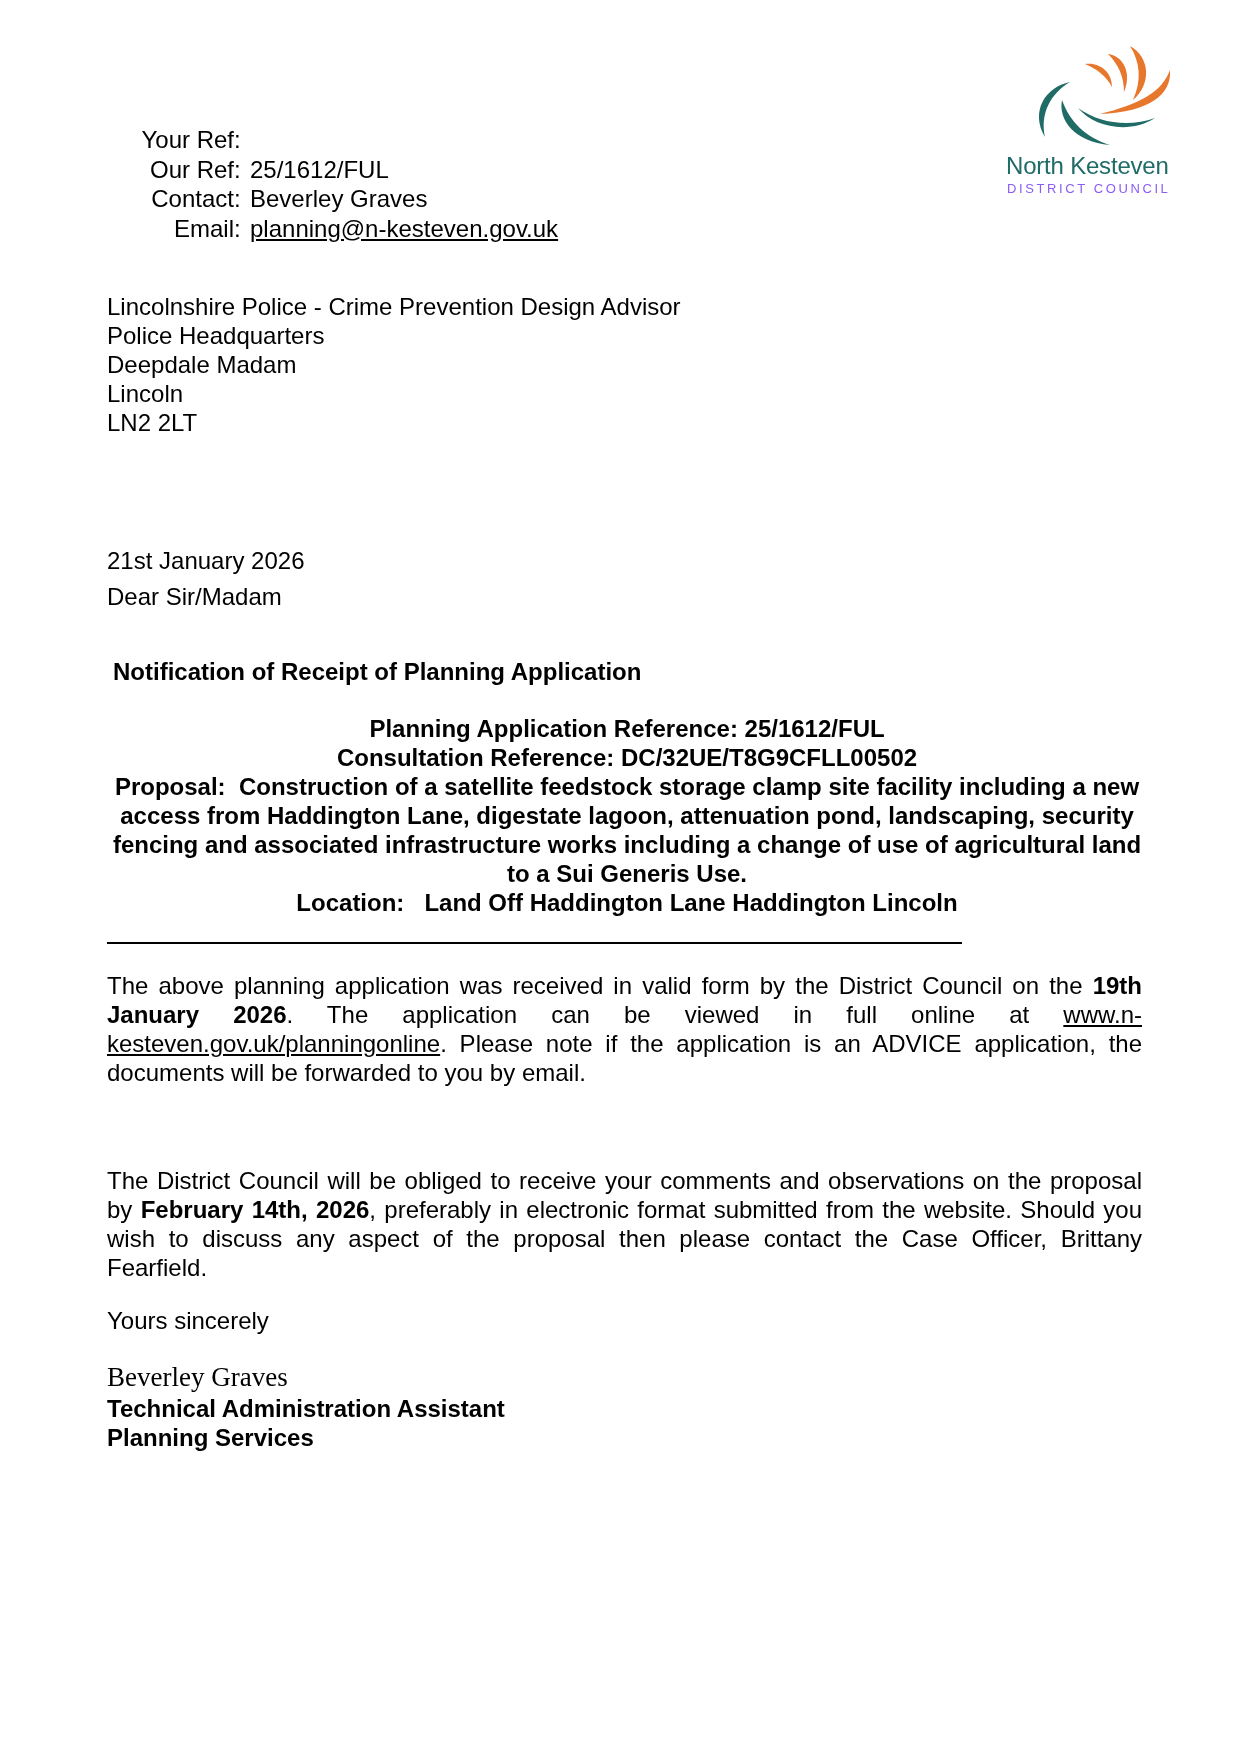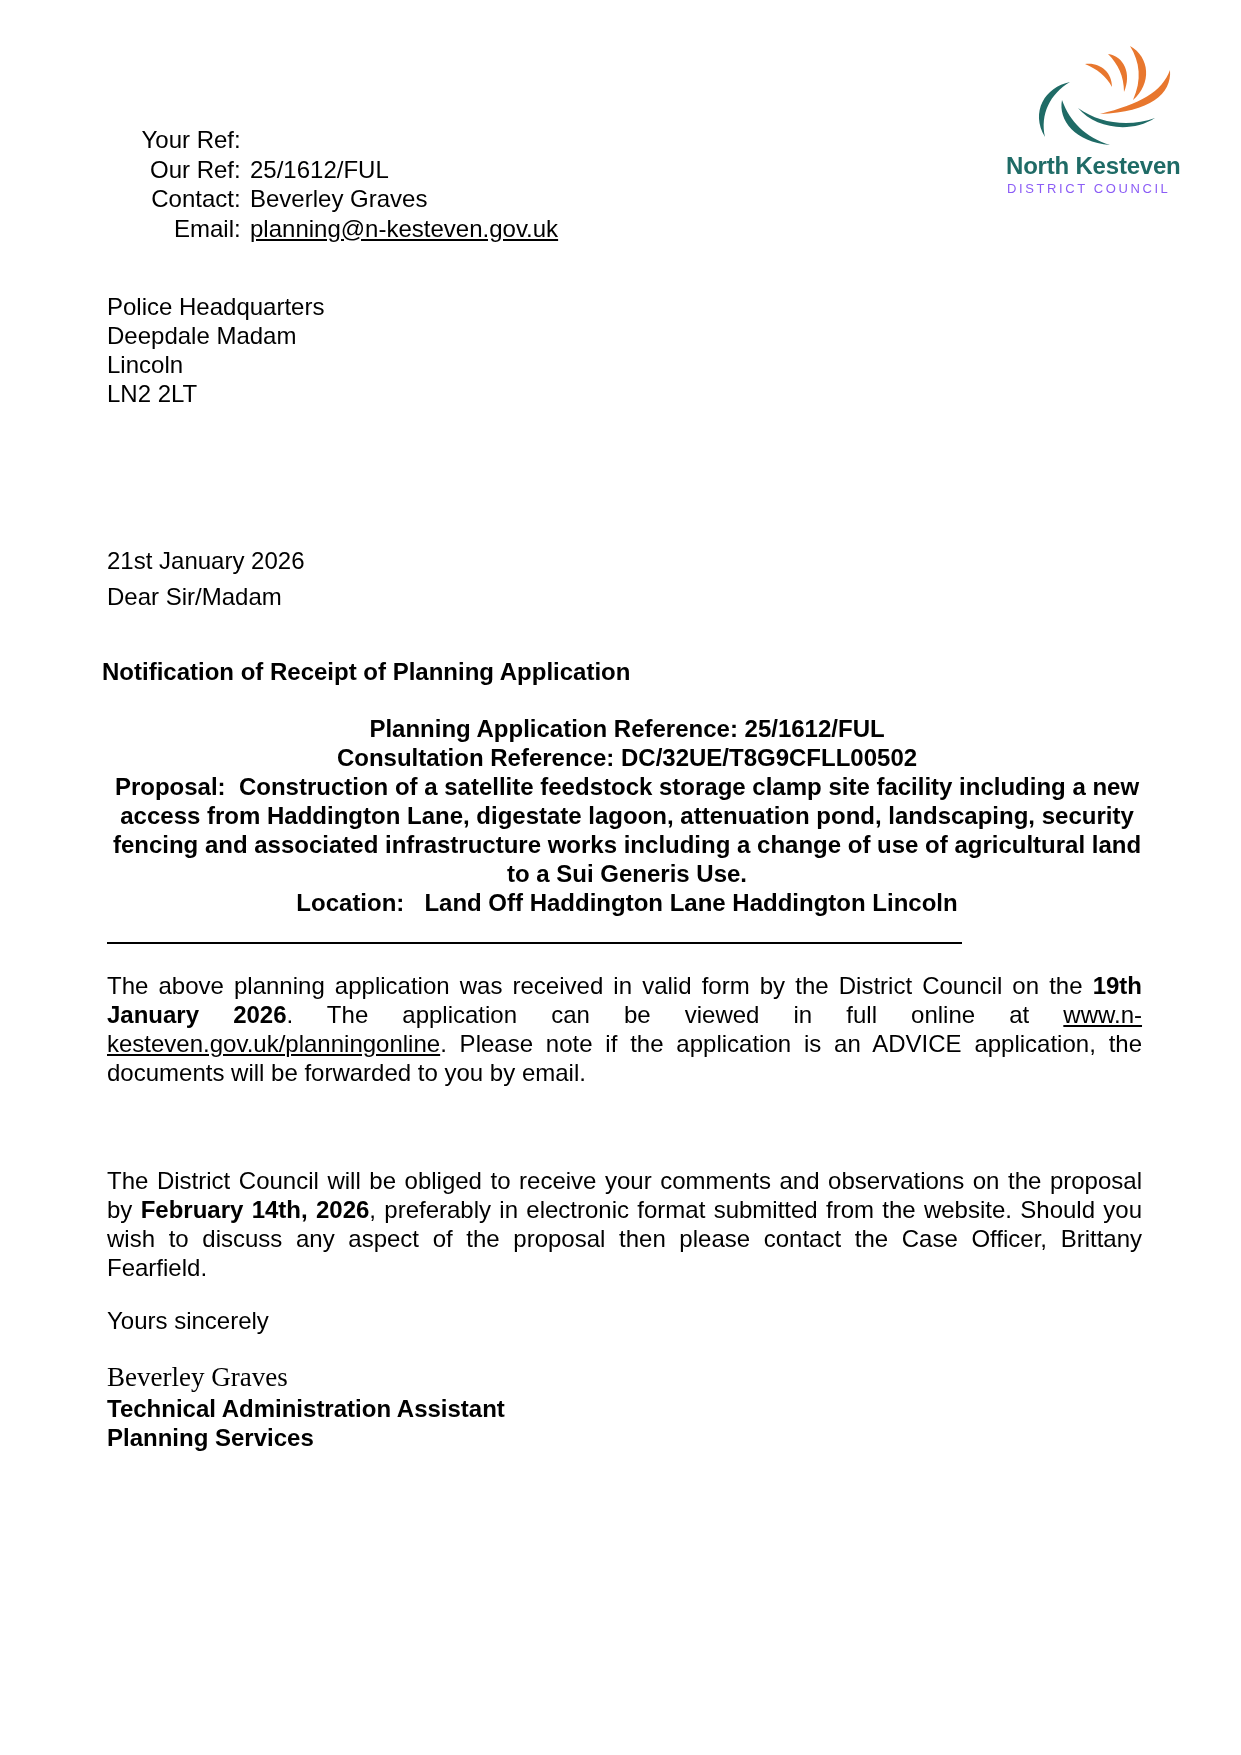--- a/index.html
+++ b/index.html
@@ -12,29 +12,29 @@
 
   
   .refs { left:108px; top:125px; }
   .ref-row { display:flex; line-height:29.5px; }
   .ref-label { width:126px; text-align:right; }
   .ref-sep { width:13px; }
   .ref-value { padding-left:3px; }
 
   
   .logo { left:1000px; top:42px; width:190px; height:160px; }
-  .logo-title { position:absolute; left:6px; top:110px; font-weight:bold; font-size:24px;
+  .logo-title { position:absolute; left:6px; top:110px; font-weight:normal; font-size:24px;
                 color:#1f6b66; white-space:nowrap; letter-spacing:-0.2px; }
   .logo-sub { position:absolute; left:7px; top:139px; font-size:13px; color:#8b5cf6;
               letter-spacing:2.6px; white-space:nowrap; }
 
   .address { left:107px; top:292px; }
   .date { left:107px; top:546px; }
   .salutation { left:107px; top:582px; }
-  .subject { left:102px; top:657px;text-align:center; }
+  .subject { left:113px; top:657px;text-align:center; }
   .details { left:107px; top:714px; width:1040px;text-align:center; }
   .details .line { white-space:normal; }
   .rule { left:107px; top:942px; width:855px; height:0; border-top:2px solid #000; }
 
   .para { left:107px; width:1035px; line-height:29px; text-align:justify; }
   .p1 { top:971px; }
   .p2 { top:1166px; }
   .closing { left:107px; top:1306px; }
   .sig-name { left:107px; top:1361px; font-family:"Liberation Serif", serif; font-size:27px; line-height:32px; white-space:nowrap; }
   .sig-title { left:107px; top:1394px; }
@@ -75,20 +75,21 @@
     <path d="M85 22 C 100 20, 112 30, 112 45 C 106 34, 97 27, 85 22 Z" fill="#e8772e"></path>
     <path d="M108 12 C 124 14, 132 32, 124 50 C 124 34, 118 22, 108 12 Z" fill="#e8772e"></path>
     <path d="M130 4 C 150 15, 152 42, 133 58 C 142 38, 140 20, 130 4 Z" fill="#e8772e"></path>
     <path d="M170 28 C 172 52, 150 70, 100 72 C 140 62, 162 50, 170 28 Z" fill="#e8772e"></path>
   </svg>
   <div class="logo-title">North Kesteven</div>
   <div class="logo-sub">DISTRICT COUNCIL</div>
 </div>
 
 <div class="abs address">
+  <div class="line">Lincolnshire Police - Crime Prevention Design Advisor</div>
   <div class="line">Police Headquarters</div>
   <div class="line">Deepdale Madam</div>
   <div class="line">Lincoln</div>
   <div class="line">LN2 2LT</div>
 </div>
 
 <div class="abs line date">21st January 2026</div>
 <div class="abs line salutation">Dear Sir/Madam</div>
 <div class="abs line subject bold">Notification of Receipt of Planning Application</div>
 

